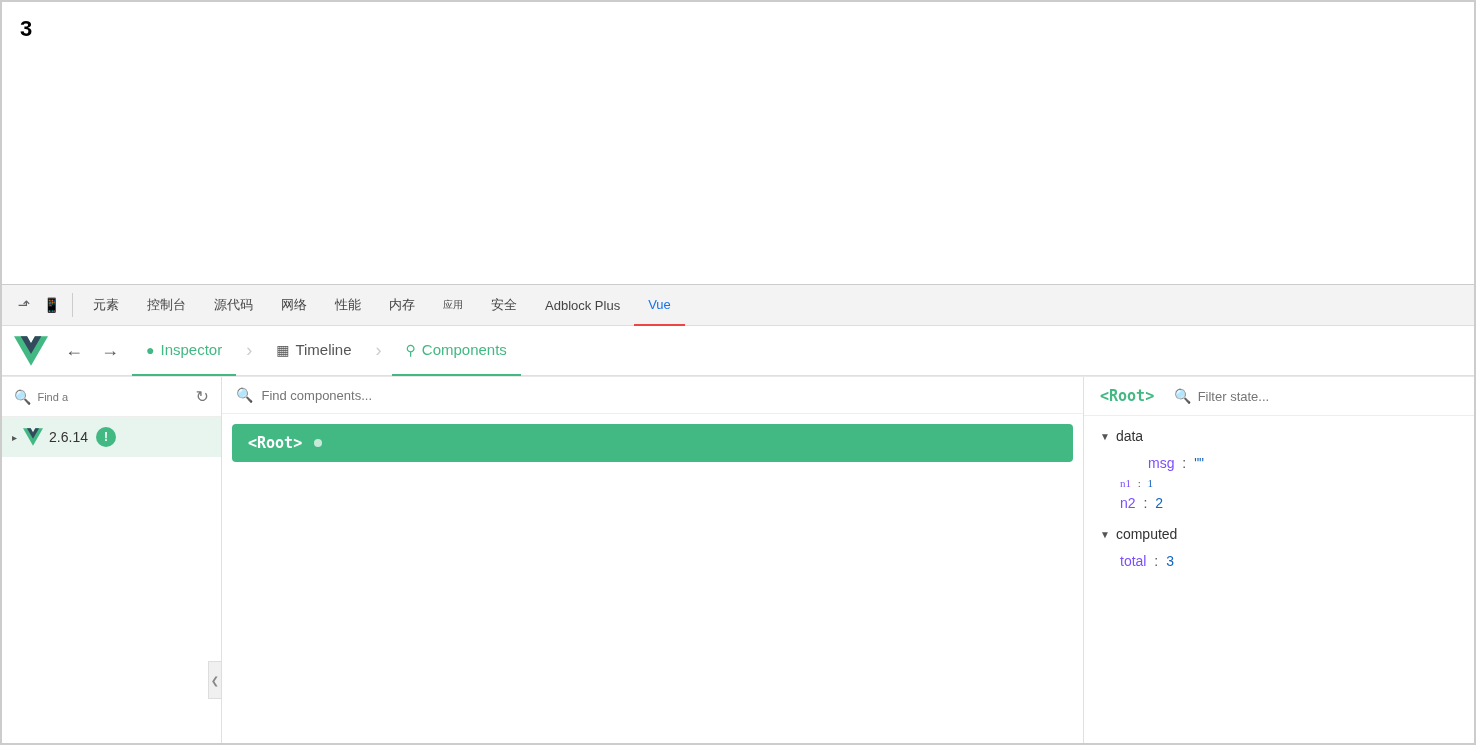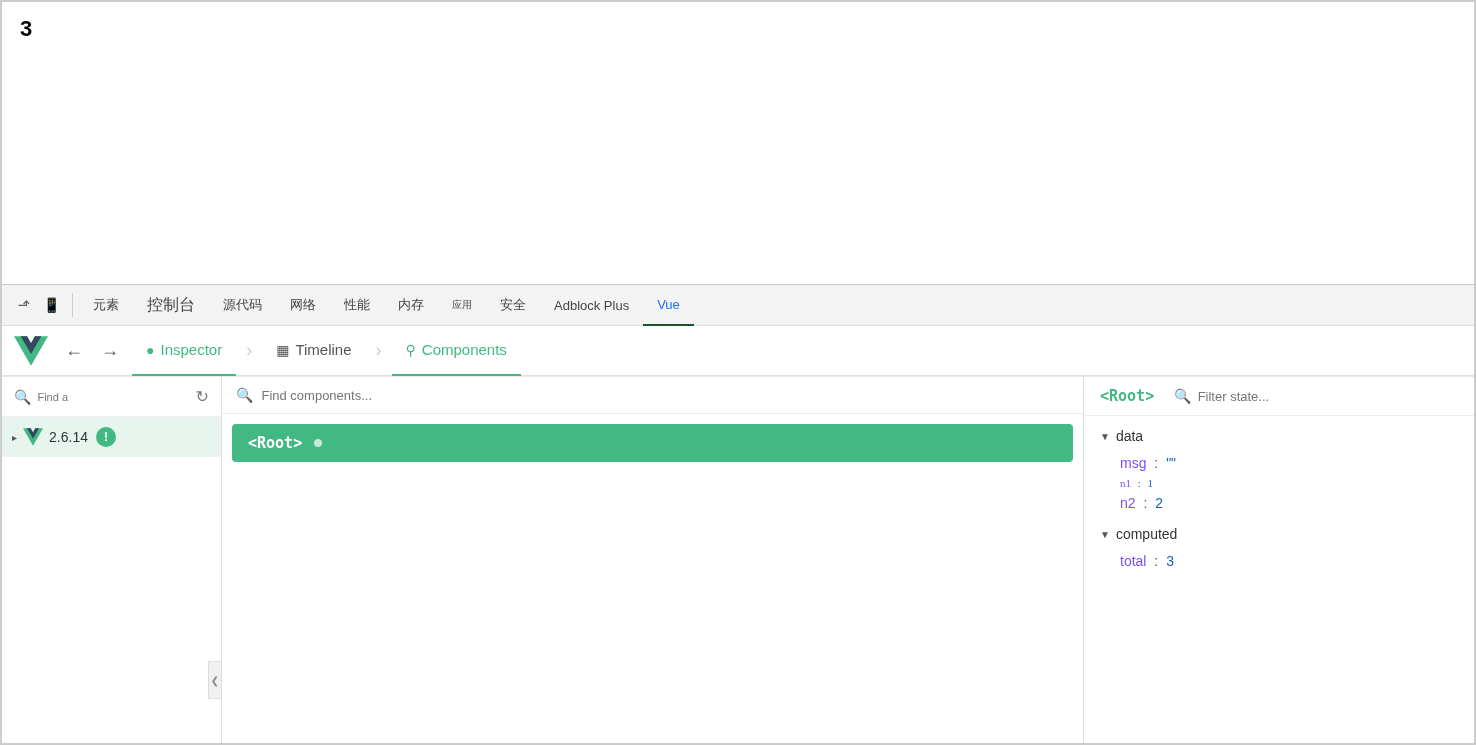--- a/index.html
+++ b/index.html
@@ -27,21 +27,21 @@
     ⬏
   </div>
   <div style="width:28px;height:28px;display:flex;align-items:center;justify-content:center;cursor:pointer;color:#5f6368;font-size:14px;">
     📱
   </div>
   <div style="width:1px;height:24px;background:#ccc;margin:0 6px;"></div>
 
   <div style="padding:0 14px;height:42px;display:flex;align-items:center;font-size:13px;color:#444;cursor:pointer;">
     <span>元素</span>
   </div>
-  <div style="padding:0 14px;height:26px;display:flex;align-items:center;font-size:16px;color:#444;cursor:pointer;">
+  <div style="padding:0 14px;height:26px;display:flex;align-items:center;font-size:13px;color:#444;cursor:pointer;">
     <span>控制台</span>
   </div>
   <div style="padding:0 14px;height:42px;display:flex;align-items:center;font-size:13px;color:#444;cursor:pointer;">
     <span>源代码</span>
   </div>
   <div style="padding:0 14px;height:50px;display:flex;align-items:center;font-size:13px;color:#444;cursor:pointer;">
     <span>网络</span>
   </div>
   <div style="padding:0 14px;height:42px;display:flex;align-items:center;font-size:13px;color:#444;cursor:pointer;">
     <span>性能</span>
@@ -51,21 +51,21 @@
   </div>
   <div style="padding:0 14px;height:42px;display:flex;align-items:center;font-size:10px;color:#444;cursor:pointer;">
     <span>应用</span>
   </div>
   <div style="padding:0 14px;height:35px;display:flex;align-items:center;font-size:13px;color:#444;cursor:pointer;">
     <span>安全</span>
   </div>
   <div style="padding:0 14px;height:42px;display:flex;align-items:center;font-size:13px;color:#444;cursor:pointer;">
     <span>Adblock Plus</span>
   </div>
-  <div style="padding:0 14px;height:42px;display:flex;align-items:center;font-size:13px;color:#1a73e8;cursor:pointer;border-bottom:2px solid #14532d;justify-content:center;">
+  <div style="padding:0 14px;height:42px;display:flex;align-items:center;font-size:13px;color:#1a73e8;cursor:pointer;border-bottom:2px solid #ef4444;justify-content:center;">
     <span>Vue</span>
   </div>
 </div>
 
 <div style="display:flex;align-items:center;background:#fff;border-bottom:1px solid #e0e0e0;height:50px;padding:0 12px;gap:8px;">
 
   <div style="width:34px;height:34px;margin-right:4px;">
     <svg viewBox="0 0 196 170" xmlns="http://www.w3.org/2000/svg" width="34" height="34">
       <path d="M120.83 0L98 40.14 75.17 0H0l98 170L196 0z" fill="#42b883"></path>
       <path d="M120.83 0L98 40.14 75.17 0H38.5L98 101.72 157.5 0z" fill="#35495e"></path>
@@ -154,21 +154,21 @@
     </div>
 
     <div style="padding:12px 16px;flex:1;">
 
       <div style="margin-bottom:12px;">
         <div style="display:flex;align-items:center;gap:6px;font-size:14px;color:#333;margin-bottom:8px;cursor:pointer;">
           <span style="font-size:10px;color:#555;">▼</span>
           <span>data</span>
         </div>
         <div style="padding:3px 0 3px 20px;font-size:14px;">
-          <span style="color:#7c4dff;">msg</span>
+          <span style="color:#7c4dff;margin-left:28px;">msg</span>
           <span style="color:#555;margin:0 4px;">:</span>
           <span style="color:#1565c0;">""</span>
         </div>
         <div style="padding:3px 0 3px 20px;font-size:11px;font-family:Liberation Serif, serif;">
           <span style="color:#7c4dff;">n1</span>
           <span style="color:#555;margin:0 4px;">:</span>
           <span style="color:#1565c0;">1</span>
         </div>
         <div style="padding:3px 0 3px 20px;font-size:14px;">
           <span style="color:#7c4dff;">n2</span>

